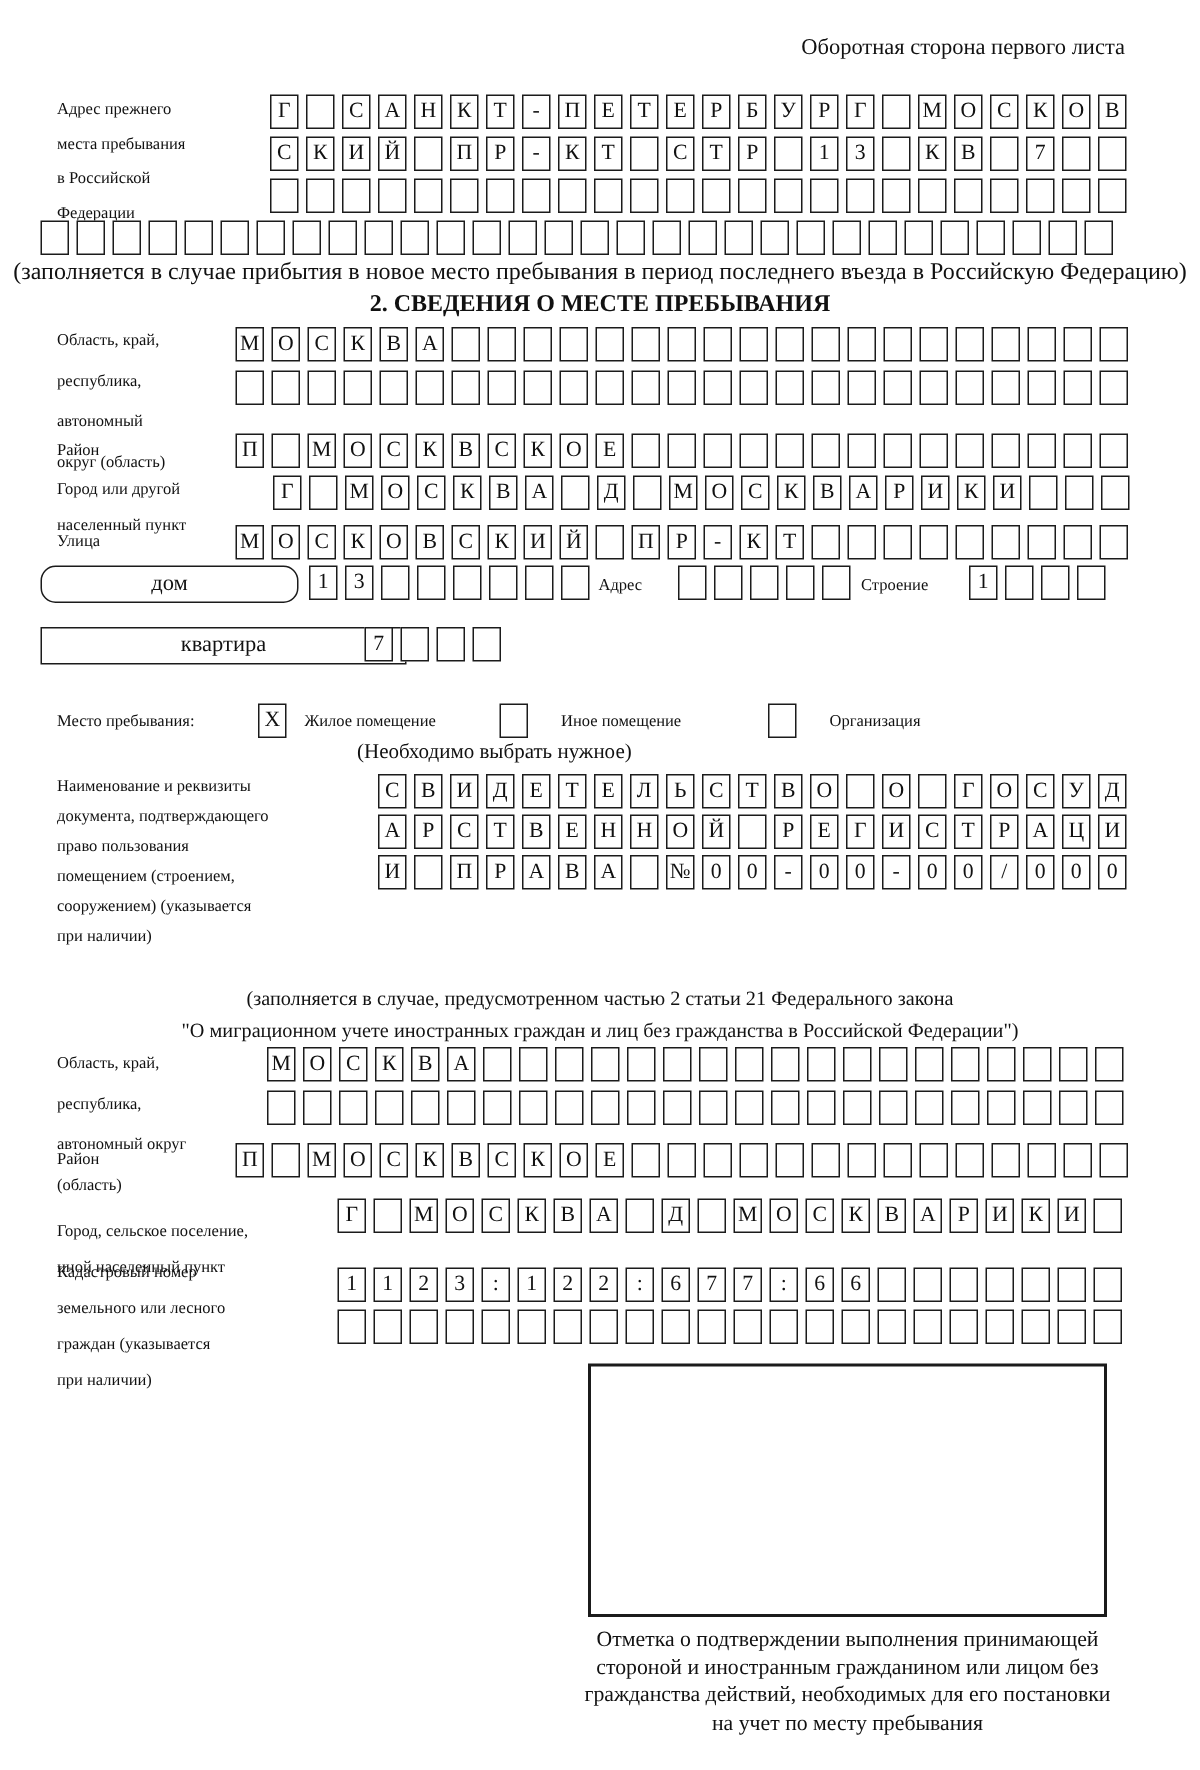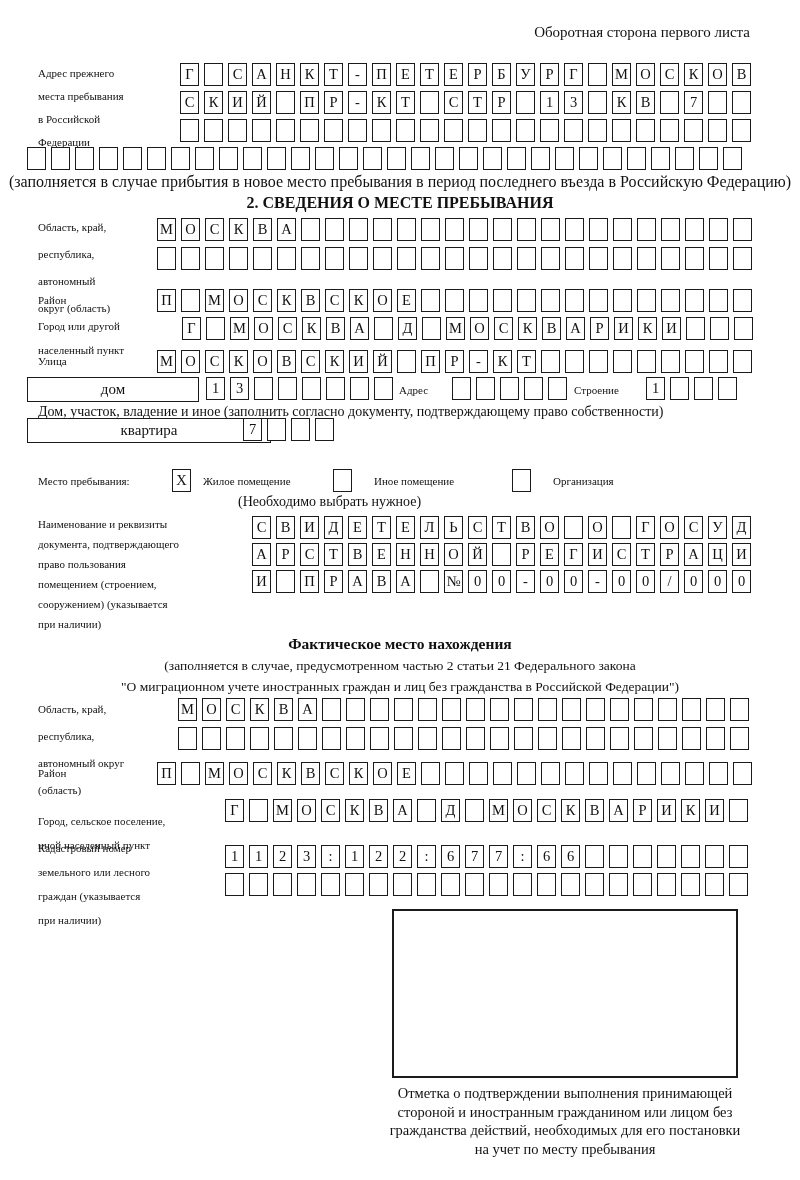--- a/index.html
+++ b/index.html
@@ -48,27 +48,26 @@
   <div class="abs lbl" style="left:38px;top:289px;">Район</div>
   <div class="abs cellrow" style="left:157px;top:289px;"><span class="cell">П</span><span class="cell"></span><span class="cell">М</span><span class="cell">О</span><span class="cell">С</span><span class="cell">К</span><span class="cell">В</span><span class="cell">С</span><span class="cell">К</span><span class="cell">О</span><span class="cell">Е</span><span class="cell"></span><span class="cell"></span><span class="cell"></span><span class="cell"></span><span class="cell"></span><span class="cell"></span><span class="cell"></span><span class="cell"></span><span class="cell"></span><span class="cell"></span><span class="cell"></span><span class="cell"></span><span class="cell"></span><span class="cell"></span></div>
 
   <div class="abs lbl" style="left:38px;top:314px;line-height:24px;">Город или другой
 населенный пункт</div>
   <div class="abs cellrow" style="left:182px;top:317px;"><span class="cell">Г</span><span class="cell"></span><span class="cell">М</span><span class="cell">О</span><span class="cell">С</span><span class="cell">К</span><span class="cell">В</span><span class="cell">А</span><span class="cell"></span><span class="cell">Д</span><span class="cell"></span><span class="cell">М</span><span class="cell">О</span><span class="cell">С</span><span class="cell">К</span><span class="cell">В</span><span class="cell">А</span><span class="cell">Р</span><span class="cell">И</span><span class="cell">К</span><span class="cell">И</span><span class="cell"></span><span class="cell"></span><span class="cell"></span></div>
 
   <div class="abs lbl" style="left:38px;top:350px;">Улица</div>
   <div class="abs cellrow" style="left:157px;top:350px;"><span class="cell">М</span><span class="cell">О</span><span class="cell">С</span><span class="cell">К</span><span class="cell">О</span><span class="cell">В</span><span class="cell">С</span><span class="cell">К</span><span class="cell">И</span><span class="cell">Й</span><span class="cell"></span><span class="cell">П</span><span class="cell">Р</span><span class="cell">-</span><span class="cell">К</span><span class="cell">Т</span><span class="cell"></span><span class="cell"></span><span class="cell"></span><span class="cell"></span><span class="cell"></span><span class="cell"></span><span class="cell"></span><span class="cell"></span><span class="cell"></span></div>
 
-  <div class="abs widebox" style="left:27px;top:377px;width:172px;">дом</div>
+  <div class="abs widebox" style="left:27px;top:377px;width:172px;border-radius:10px;">дом</div>
   <div class="abs cellrow" style="left:206px;top:377px;"><span class="cell">1</span><span class="cell">3</span><span class="cell"></span><span class="cell"></span><span class="cell"></span><span class="cell"></span><span class="cell"></span><span class="cell"></span></div>
   <div class="abs lbl" style="left:399px;top:379px;">Адрес</div>
   <div class="abs cellrow" style="left:452px;top:377px;"><span class="cell"></span><span class="cell"></span><span class="cell"></span><span class="cell"></span><span class="cell"></span></div>
   <div class="abs lbl" style="left:574px;top:379px;">Строение</div>
   <div class="abs cellrow" style="left:646px;top:377px;"><span class="cell">1</span><span class="cell"></span><span class="cell"></span><span class="cell"></span></div>
-  <div class="abs cap" style="left:38px;top:404px;">Дом, участок, владение и иное (заполнить согласно документу, подтверждающему право собственности)</div>
 
   <div class="abs widebox" style="left:27px;top:418px;width:244px;">квартира</div>
   <div class="abs cellrow" style="left:243px;top:418px;"><span class="cell">7</span><span class="cell"></span><span class="cell"></span><span class="cell"></span></div>
 
   <div class="abs lbl" style="left:38px;top:470px;">Место пребывания:</div>
   <div class="abs cellrow" style="left:172px;top:469px;"><span class="cell">X</span></div>
   <div class="abs lbl" style="left:203px;top:470px;">Жилое помещение</div>
   <div class="abs cellrow" style="left:333px;top:469px;"><span class="cell"></span></div>
   <div class="abs lbl" style="left:374px;top:470px;">Иное помещение</div>
   <div class="abs cellrow" style="left:512px;top:469px;"><span class="cell"></span></div>
@@ -78,21 +77,20 @@
   <div class="abs lbl" style="left:38px;top:514px;line-height:20px;">Наименование и реквизиты
 документа, подтверждающего
 право пользования
 помещением (строением,
 сооружением) (указывается
 при наличии)</div>
   <div class="abs cellrow" style="left:252px;top:516px;"><span class="cell">С</span><span class="cell">В</span><span class="cell">И</span><span class="cell">Д</span><span class="cell">Е</span><span class="cell">Т</span><span class="cell">Е</span><span class="cell">Л</span><span class="cell">Ь</span><span class="cell">С</span><span class="cell">Т</span><span class="cell">В</span><span class="cell">О</span><span class="cell"></span><span class="cell">О</span><span class="cell"></span><span class="cell">Г</span><span class="cell">О</span><span class="cell">С</span><span class="cell">У</span><span class="cell">Д</span></div>
   <div class="abs cellrow" style="left:252px;top:543px;"><span class="cell">А</span><span class="cell">Р</span><span class="cell">С</span><span class="cell">Т</span><span class="cell">В</span><span class="cell">Е</span><span class="cell">Н</span><span class="cell">Н</span><span class="cell">О</span><span class="cell">Й</span><span class="cell"></span><span class="cell">Р</span><span class="cell">Е</span><span class="cell">Г</span><span class="cell">И</span><span class="cell">С</span><span class="cell">Т</span><span class="cell">Р</span><span class="cell">А</span><span class="cell">Ц</span><span class="cell">И</span></div>
   <div class="abs cellrow" style="left:252px;top:570px;"><span class="cell">И</span><span class="cell"></span><span class="cell">П</span><span class="cell">Р</span><span class="cell">А</span><span class="cell">В</span><span class="cell">А</span><span class="cell"></span><span class="cell">№</span><span class="cell">0</span><span class="cell">0</span><span class="cell">-</span><span class="cell">0</span><span class="cell">0</span><span class="cell">-</span><span class="cell">0</span><span class="cell">0</span><span class="cell">/</span><span class="cell">0</span><span class="cell">0</span><span class="cell">0</span></div>
 
-  <div class="abs center" style="top:635px;font-weight:bold;font-size:15.5px;">Фактическое место нахождения</div>
   <div class="abs center sub" style="top:658px;">(заполняется в случае, предусмотренном частью 2 статьи 21 Федерального закона</div>
   <div class="abs center sub" style="top:679px;">"О миграционном учете иностранных граждан и лиц без гражданства в Российской Федерации")</div>
 
   <div class="abs lbl" style="left:38px;top:696px;line-height:27px;">Область, край,
 республика,
 автономный округ
 (область)</div>
   <div class="abs cellrow" style="left:178px;top:698px;"><span class="cell">М</span><span class="cell">О</span><span class="cell">С</span><span class="cell">К</span><span class="cell">В</span><span class="cell">А</span><span class="cell"></span><span class="cell"></span><span class="cell"></span><span class="cell"></span><span class="cell"></span><span class="cell"></span><span class="cell"></span><span class="cell"></span><span class="cell"></span><span class="cell"></span><span class="cell"></span><span class="cell"></span><span class="cell"></span><span class="cell"></span><span class="cell"></span><span class="cell"></span><span class="cell"></span><span class="cell"></span></div>
   <div class="abs cellrow" style="left:178px;top:727px;"><span class="cell"></span><span class="cell"></span><span class="cell"></span><span class="cell"></span><span class="cell"></span><span class="cell"></span><span class="cell"></span><span class="cell"></span><span class="cell"></span><span class="cell"></span><span class="cell"></span><span class="cell"></span><span class="cell"></span><span class="cell"></span><span class="cell"></span><span class="cell"></span><span class="cell"></span><span class="cell"></span><span class="cell"></span><span class="cell"></span><span class="cell"></span><span class="cell"></span><span class="cell"></span><span class="cell"></span></div>
 

